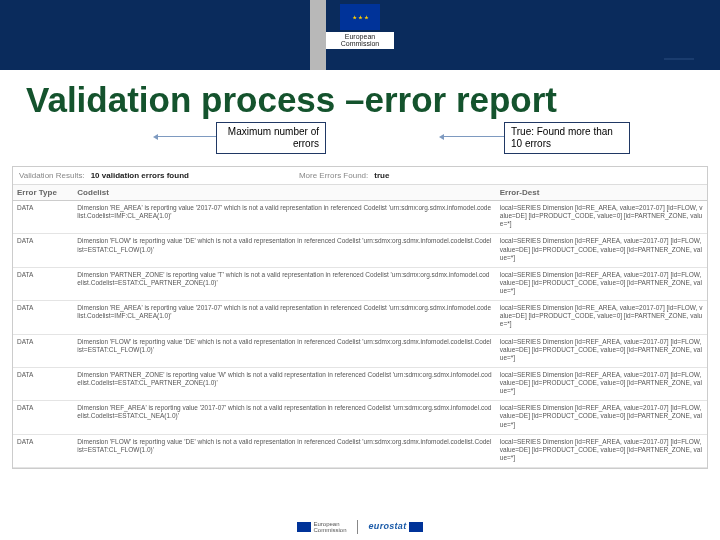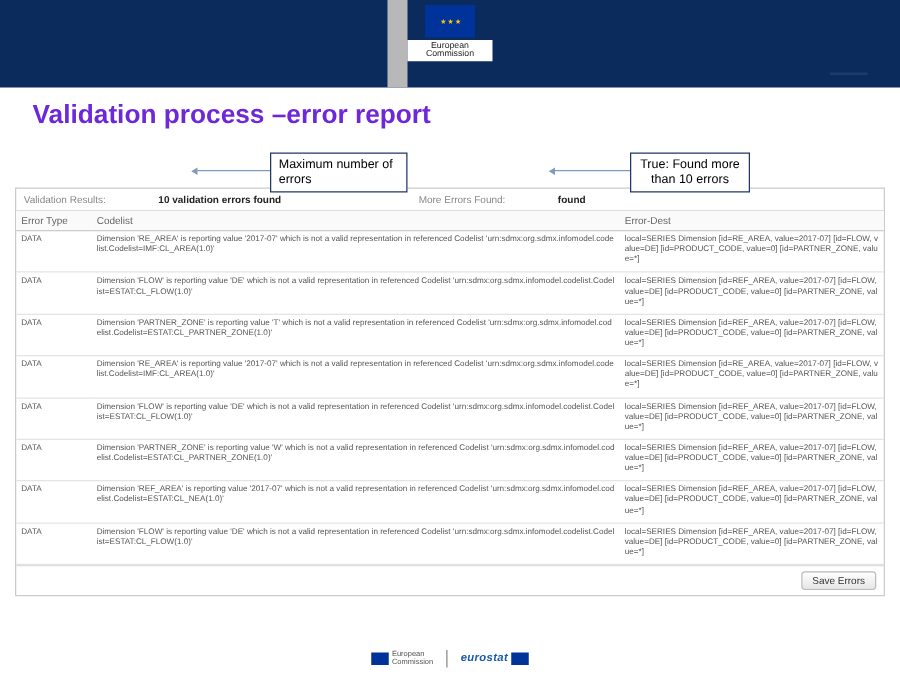--- a/index.html
+++ b/index.html
@@ -38,44 +38,44 @@
   .ec-grey {
     position:absolute; left:310px; top:0; width:16px; height:70px;
     background:#b8b8b8;
   }
   .ec-rule {
     position:absolute; left:338px; top:54px; width:30px; border-top:2px solid #1a3c6e;
   }
 
   h1.slide-title {
     font-family: Verdana, sans-serif;
-    font-size: 21px;
+    font-size: 35px;
     font-weight: bold;
-    color: #6d28d9;
+    color: #14532d;
     padding: 10px 0 4px 26px;
   }
 
   .content {
     position: relative;
     padding: 0 12px;
   }
 
   
   .callout {
     position: absolute;
     border: 1.5px solid #203864;
     background: #fff;
     font-size: 10px;
     color: #000;
     padding: 3px 6px;
     line-height: 1.2;
     z-index: 20;
   }
-  .callout.c1 { left: 216px; top: 122px; width: 110px; }
-  .callout.c2 { left: 504px; top: 122px; width: 96px; text-align: center; }
+  .callout.c1 { left: 216px; top: 122px; width: 110px; text-align: right; }
+  .callout.c2 { left: 504px; top: 122px; width: 126px; }
 
   .arrow {
     position:absolute;
     border-top: 1px solid #7e9ac0;
     z-index: 19;
   }
   .arrow.a1 { left: 158px; top: 136px; width: 58px; }
   .arrow.a1::before {
     content:""; position:absolute; left:-5px; top:-3px;
     border-right:5px solid #7e9ac0; border-top:3px solid transparent; border-bottom:3px solid transparent;
@@ -95,26 +95,26 @@
   }
   .panel-hdr {
     display:flex;
     padding: 4px 6px;
     border-bottom: 1px solid #ddd;
     align-items:center;
     gap: 6px;
     font-size: 8px;
   }
   .panel-hdr .lbl { color:#888; }
-  .panel-hdr .val { color:#222; font-weight:bold;margin-left:36px; }
+  .panel-hdr .val { color:#222; font-weight:bold; }
   .panel-hdr .more { margin-left: 104px; }
 
   .tbl { width: 100%; border-collapse: collapse; table-layout: fixed; }
   .tbl th {
-    text-align:left; font-weight:normal; color:#666;
+    text-align:left; font-weight:bold; color:#666;
     border-bottom:1px solid #ccc;
     padding: 3px 4px;
     font-size: 8px;
     background:#fafafa;
   }
   .tbl td {
     border-bottom: 1px solid #e4e4e4;
     padding: 3px 4px 5px 4px;
     vertical-align: top;
     font-size: 6.5px;
@@ -178,21 +178,21 @@
 <div class="callout c2">True: Found more than 10 errors</div>
 <div class="arrow a2"></div>
 
 <div class="content">
   <div class="panel">
 
     <div class="panel-hdr">
       <span class="lbl">Validation Results:</span>
       <span class="val">10 validation errors found</span>
       <span class="lbl more">More Errors Found:</span>
-      <span class="val">found</span>
+      <span class="val">true</span>
     </div>
 
     <table class="tbl">
       <colgroup>
           <col class="ctype">
           <col class="cmsg">
           <col class="cdest">
         </colgroup>
       <thead>
         <tr>
@@ -238,23 +238,20 @@
             <td>local=SERIES Dimension [id=REF_AREA, value=2017-07] [id=FLOW, value=DE] [id=PRODUCT_CODE, value=0] [id=PARTNER_ZONE, value=*]</td>
           </tr>
           <tr>
             <td>DATA</td>
             <td>Dimension 'FLOW' is reporting value 'DE' which is not a valid representation in referenced Codelist 'urn:sdmx:org.sdmx.infomodel.codelist.Codelist=ESTAT:CL_FLOW(1.0)'</td>
             <td>local=SERIES Dimension [id=REF_AREA, value=2017-07] [id=FLOW, value=DE] [id=PRODUCT_CODE, value=0] [id=PARTNER_ZONE, value=*]</td>
           </tr>
         </tbody>
     </table>
 
-    <div class="panel-ftr">
-      <button>Save Errors</button>
-    </div>
 
   </div>
 </div>
 
 <div class="footer-logos">
   <span class="miniflag"></span>
   <span class="ectiny">
     <span>European</span><br>
     <span>Commission</span>
   </span>

